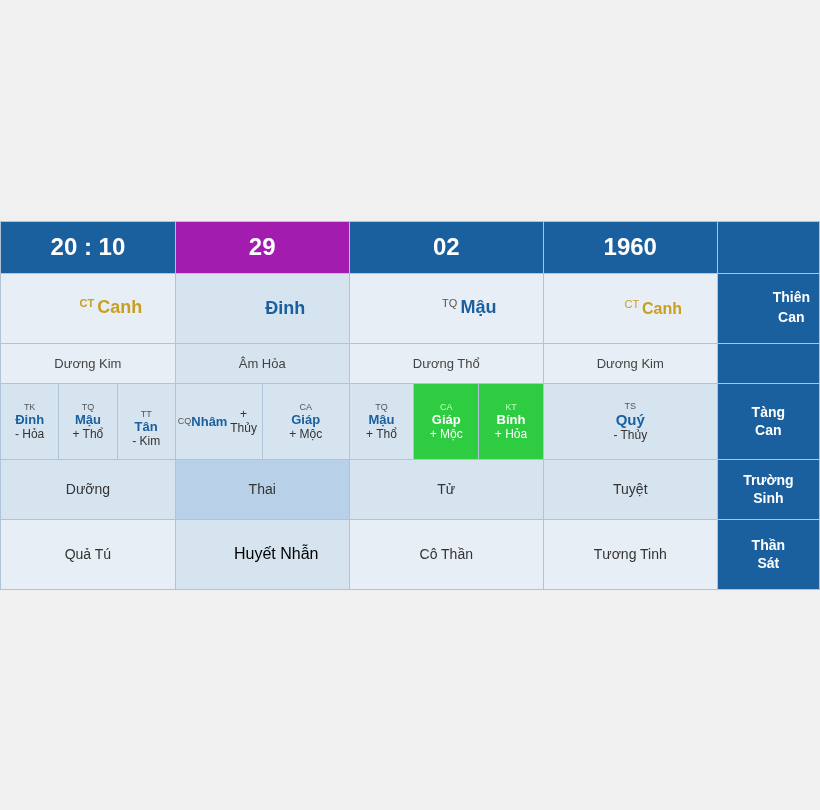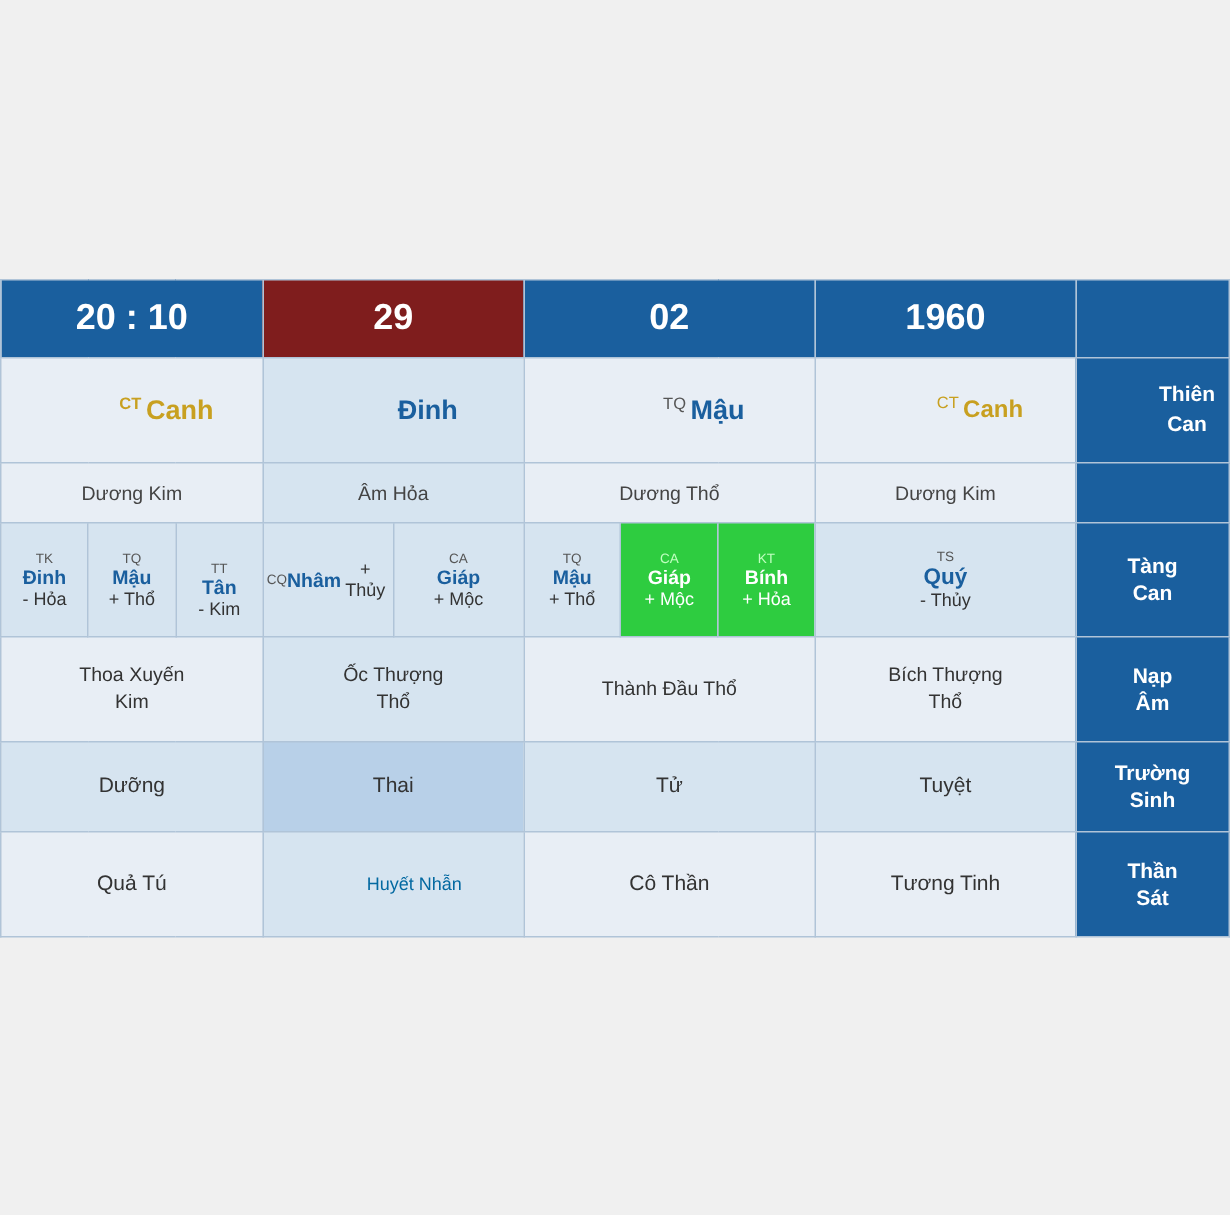--- a/index.html
+++ b/index.html
@@ -110,21 +110,21 @@
 </head>
 <body>
 
 <table>
 
   <tbody>
       <tr class="row-header">
     <td colspan="3" style="width:170px; font-size:24px; font-weight:bold; color:white; background:#1a5f9e;">
       <span>20 : 10</span>
     </td>
-    <td colspan="2" style="width:170px; font-size:24px; font-weight:bold; color:white; background:#7f1d1d;">
+    <td colspan="2" style="width:170px; font-size:24px; font-weight:bold; color:white; background:#a21caf;">
       <span>29</span>
     </td>
     <td colspan="3" style="width:190px; font-size:24px; font-weight:bold; color:white; background:#1a5f9e;">
       <span>02</span>
     </td>
     <td colspan="1" style="width:170px; font-size:24px; font-weight:bold; color:white; background:#1a5f9e;">
       <span>1960</span>
     </td>
     <td style="width:100px; background:#1a5f9e;"></td>
   </tr>
@@ -230,37 +230,20 @@
         <span class="ts-sup">TS</span>
         <span class="ts-name">Quý</span>
         <span class="ts-minus">- Thủy</span>
       </div>
     </td>
     <td class="label-dark">
       <span>Tàng<br>Can</span>
     </td>
   </tr>
 
-  <tr class="row-napam">
-    <td colspan="3" style="background:#e8eef5;">
-      <span style="font-size:13px; color:#333;">Thoa Xuyến<br>Kim</span>
-    </td>
-    <td colspan="2" style="background:#d6e4f0;">
-      <span style="font-size:13px; color:#333;">Ốc Thượng<br>Thổ</span>
-    </td>
-    <td colspan="3" style="background:#e8eef5;">
-      <span style="font-size:13px; color:#333;">Thành Đầu Thổ</span>
-    </td>
-    <td colspan="1" style="background:#e8eef5;">
-      <span style="font-size:13px; color:#333;">Bích Thượng<br>Thổ</span>
-    </td>
-    <td class="label-dark">
-      <span>Nạp<br>Âm</span>
-    </td>
-  </tr>
 
   <tr class="row-truongsinh">
     <td colspan="3" style="background:#d6e4f0;">
       <span style="font-size:14px; color:#333;">Dưỡng</span>
     </td>
     <td colspan="2" style="background:#b8d0e8;">
       <span style="font-size:14px; color:#333;">Thai</span>
     </td>
     <td colspan="3" style="background:#d6e4f0;">
       <span style="font-size:14px; color:#333;">Tử</span>
@@ -271,21 +254,21 @@
     <td class="label-dark">
       <span>Trường<br>Sinh</span>
     </td>
   </tr>
 
   <tr class="row-thansat">
     <td colspan="3" style="background:#e8eef5;">
       <span style="font-size:14px; color:#333;">Quả Tú</span>
     </td>
     <td colspan="2" style="background:#d6e4f0;">
-      <span style="font-size:12px; color:#0369a1;margin-left:28px;">Huyết Nhẫn</span>
+      <span style="font-size:16px; color:#000000;margin-left:28px;">Huyết Nhẫn</span>
     </td>
     <td colspan="3" style="background:#e8eef5;">
       <span style="font-size:14px; color:#333;">Cô Thần</span>
     </td>
     <td colspan="1" style="background:#e8eef5;">
       <span style="font-size:14px; color:#333;">Tương Tinh</span>
     </td>
     <td class="label-dark">
       <span>Thần<br>Sát</span>
     </td>

